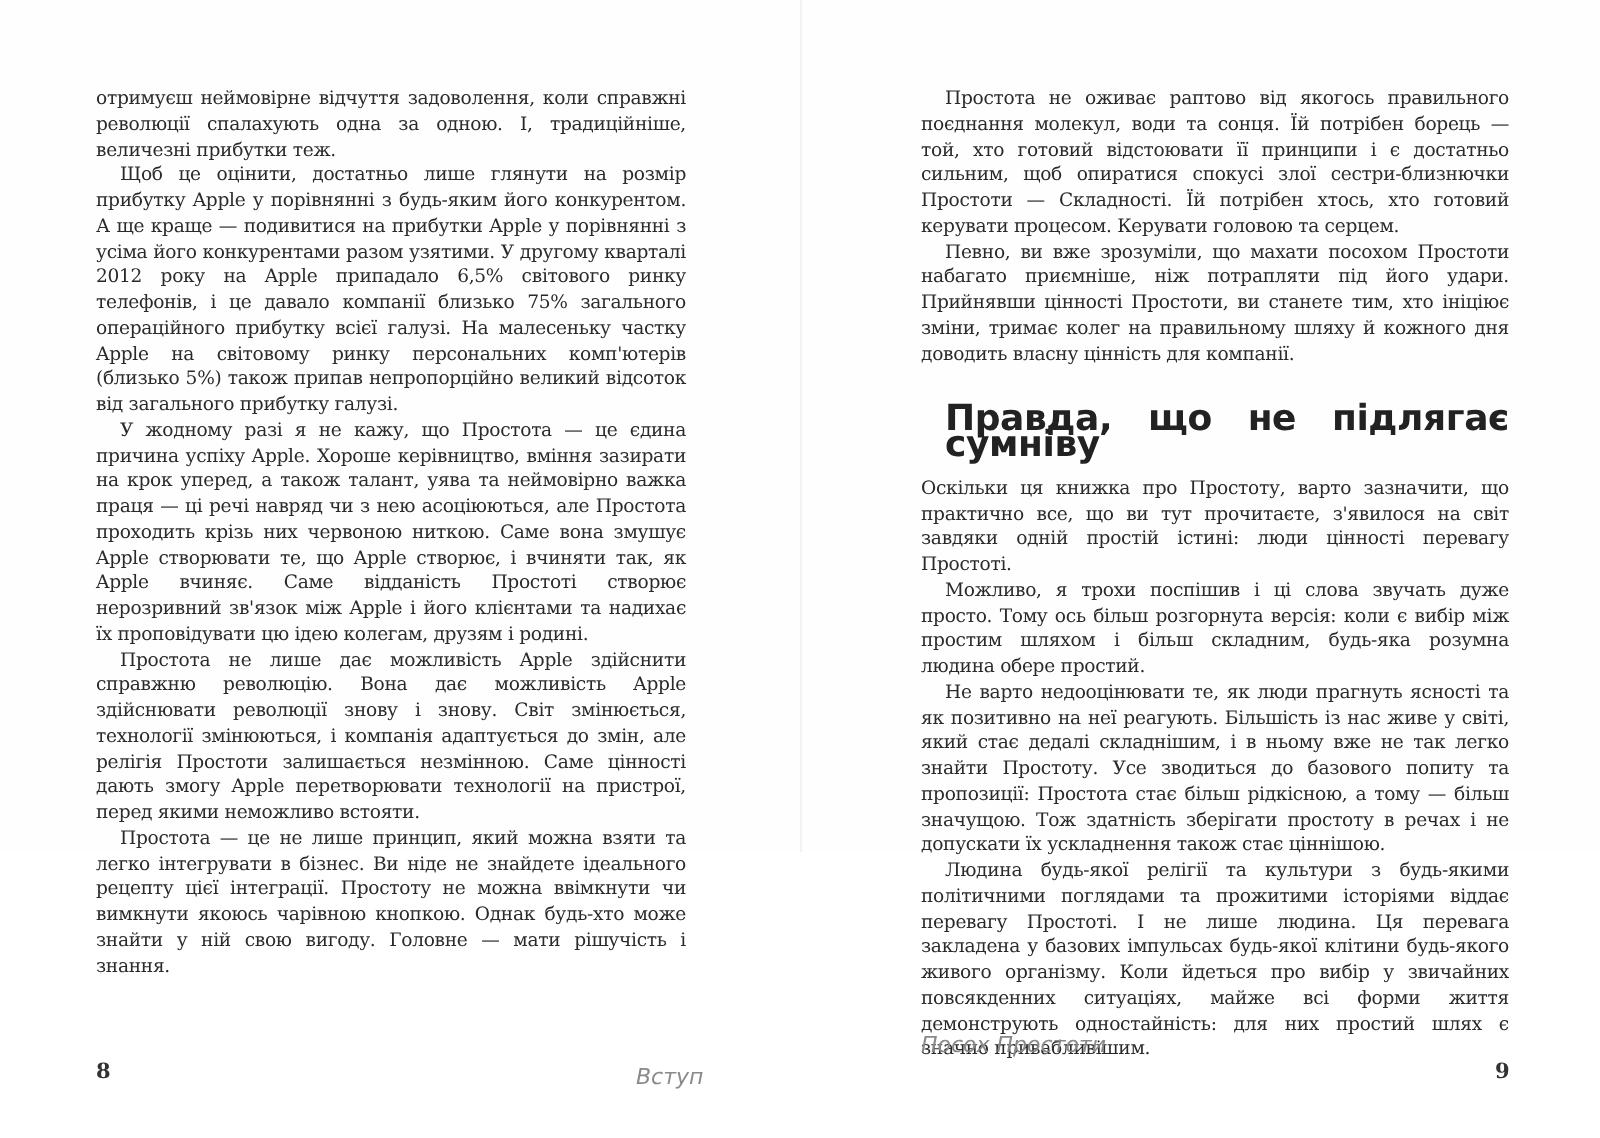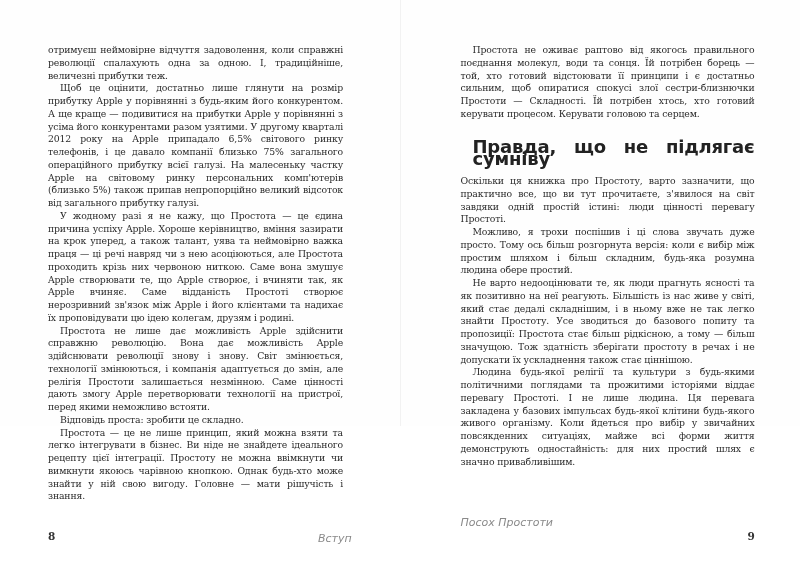--- a/index.html
+++ b/index.html
@@ -46,32 +46,32 @@
 </head>
 <body>
 
 <div class="spread">
   <div class="page left">
     <div class="text-block">
       <p class="noindent">отримуєш неймовірне відчуття задоволення, коли справжні революції спалахують одна за одною. І, традиційніше, величезні прибутки теж.</p>
       <p>Щоб це оцінити, достатньо лише глянути на розмір прибутку Apple у порівнянні з будь-яким його конкурентом. А ще краще — подивитися на прибутки Apple у порівнянні з усіма його конкурентами разом узятими. У другому кварталі 2012 року на Apple припадало 6,5% світового ринку телефонів, і це давало компанії близько 75% загального операційного прибутку всієї галузі. На малесеньку частку Apple на світовому ринку персональних комп'ютерів (близько 5%) також припав непропорційно великий відсоток від загального прибутку галузі.</p>
       <p>У жодному разі я не кажу, що Простота — це єдина причина успіху Apple. Хороше керівництво, вміння зазирати на крок уперед, а також талант, уява та неймовірно важка праця — ці речі навряд чи з нею асоціюються, але Простота проходить крізь них червоною ниткою. Саме вона змушує Apple створювати те, що Apple створює, і вчиняти так, як Apple вчиняє. Саме відданість Простоті створює нерозривний зв'язок між Apple і його клієнтами та надихає їх проповідувати цю ідею колегам, друзям і родині.</p>
       <p>Простота не лише дає можливість Apple здійснити справжню революцію. Вона дає можливість Apple здійснювати революції знову і знову. Світ змінюється, технології змінюються, і компанія адаптується до змін, але релігія Простоти залишається незмінною. Саме цінності дають змогу Apple перетворювати технології на пристрої, перед якими неможливо встояти.</p>
-      <p>Відповідь проста: зробити це складно.</p>
       <p>Простота — це не лише принцип, який можна взяти та легко інтегрувати в бізнес. Ви ніде не знайдете ідеального рецепту цієї інтеграції. Простоту не можна ввімкнути чи вимкнути якоюсь чарівною кнопкою. Однак будь-хто може знайти у ній свою вигоду. Головне — мати рішучість і знання.</p>
     </div>
     <div class="footer-row">
       <span class="page-num" style="top:150px">8</span>
       <span class="running-head" style="top:152px">Вступ</span>
     </div>
   </div>
 
   <div class="page right">
     <div class="text-block">
       <p>Простота не оживає раптово від якогось правильного поєднання молекул, води та сонця. Їй потрібен борець — той, хто готовий відстоювати її принципи і є достатньо сильним, щоб опиратися спокусі злої сестри-близнючки Простоти — Складності. Їй потрібен хтось, хто готовий керувати процесом. Керувати головою та серцем.</p>
+      <p>Певно, ви вже зрозуміли, що махати посохом Простоти набагато приємніше, ніж потрапляти під його удари. Прийнявши цінності Простоти, ви станете тим, хто ініціює зміни, тримає колег на правильному шляху й кожного дня доводить власну цінність для компанії.</p>
       <div class="heading">Правда, що не підлягає сумніву</div>
       <p class="noindent">Оскільки ця книжка про Простоту, варто зазначити, що практично все, що ви тут прочитаєте, з'явилося на світ завдяки одній простій істині: люди цінності перевагу Простоті.</p>
       <p>Можливо, я трохи поспішив і ці слова звучать дуже просто. Тому ось більш розгорнута версія: коли є вибір між простим шляхом і більш складним, будь-яка розумна людина обере простий.</p>
       <p>Не варто недооцінювати те, як люди прагнуть ясності та як позитивно на неї реагують. Більшість із нас живе у світі, який стає дедалі складнішим, і в ньому вже не так легко знайти Простоту. Усе зводиться до базового попиту та пропозиції: Простота стає більш рідкісною, а тому — більш значущою. Тож здатність зберігати простоту в речах і не допускати їх ускладнення також стає ціннішою.</p>
       <p>Людина будь-якої релігії та культури з будь-якими політичними поглядами та прожитими історіями віддає перевагу Простоті. І не лише людина. Ця перевага закладена у базових імпульсах будь-якої клітини будь-якого живого організму. Коли йдеться про вибір у звичайних повсякденних ситуаціях, майже всі форми життя демонструють одностайність: для них простий шлях є значно привабливішим.</p>
 
     </div>
     <div class="footer-row">
       <span class="running-head" style="top:136px">Посох Простоти</span>
       <span class="page-num" style="top:150px">9</span>

